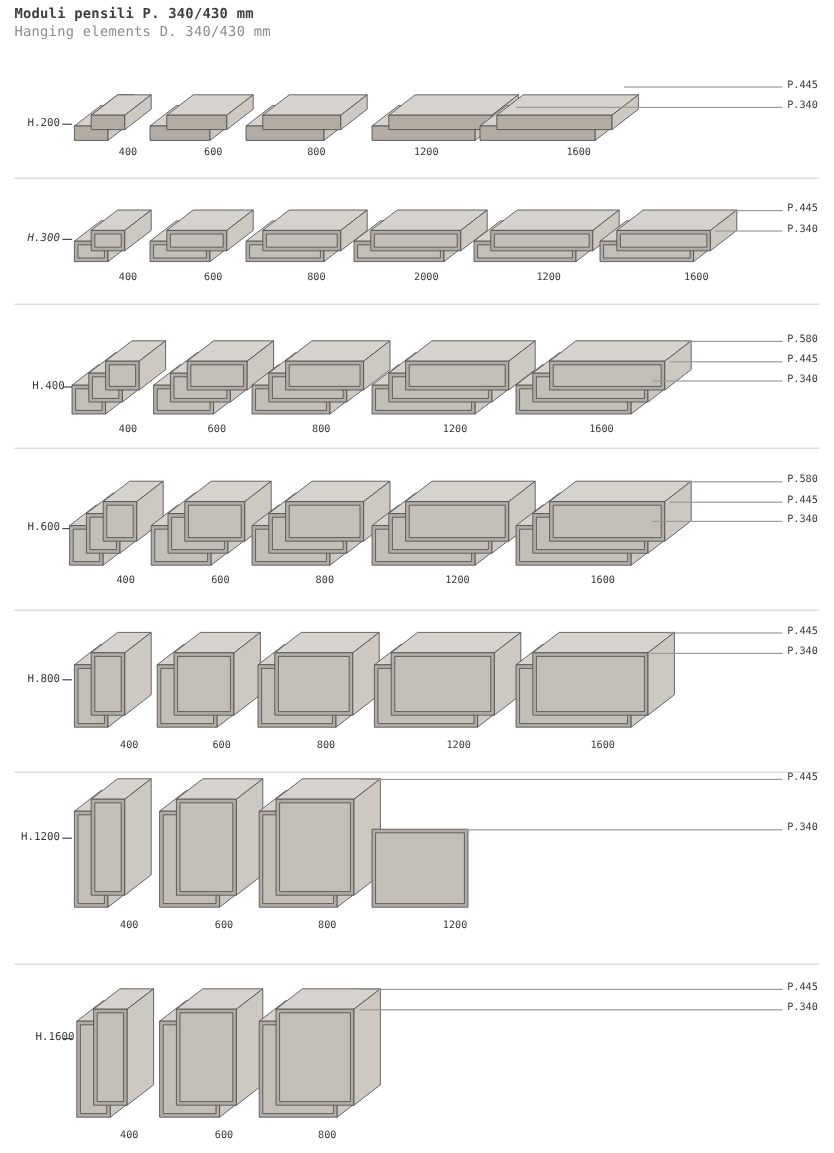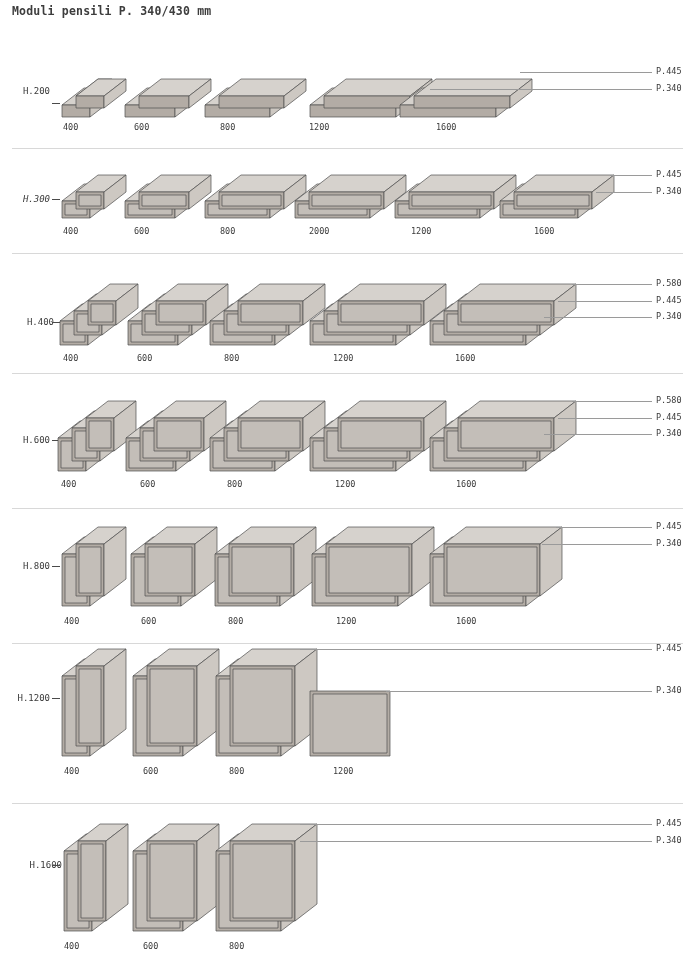--- a/index.html
+++ b/index.html
@@ -58,20 +58,21 @@
     position: absolute;
     height: 1px;
     background: #4a4a4a;
     width: 8px;
   }
   .size-label {
     position: absolute;
     font-size: 8.5px;
     color: #3a3a3a;
     white-space: nowrap;
+    margin-left: 36px;
   }
   .depth-label {
     position: absolute;
     font-size: 8.5px;
     color: #3a3a3a;
     white-space: nowrap;
   }
   .leader {
     position: absolute;
     height: 1px;
@@ -96,24 +97,25 @@
   .f-inner { fill: #c3beb8; stroke: #4d4d4d; stroke-width: 0.7; }
   .f-pale { fill: #e2dfdb; stroke: #4d4d4d; stroke-width: 0.7; }
 </style>
 </head>
 <body>
 
 <div id="page">
 
   <div class="title-block">
     <div class="title-it">Moduli pensili P. 340/430 mm</div>
+    <div class="title-en">Hanging elements D. 340/430 mm</div>
   </div>
 
   <div class="row" id="row-0" style="top:0;height:140px;">
-    <div class="row-label" style="left:12px;top:86px;width:38px;">H.200</div>
+    <div class="row-label" style="left:12px;top:98px;width:38px;">H.200</div>
     <div class="row-label-tick" style="left:52px;top:103px;"></div>
 
     <svg class="iso" width="695" height="140">
 
       <g>
         <polygon class="f-top" points="62,105 84,88 112,88 90,105"></polygon>
         <polygon class="f-front" points="62,105 90,105 90,117 62,117"></polygon>
         <polygon class="f-side" points="90,105 112,88 112,100 90,117"></polygon>
         <polygon class="f-pale" points="76,96 98,79 112,79 112,88 90,88"></polygon>
         <polygon class="f-top" points="76,96 98,79 126,79 104,96"></polygon>

